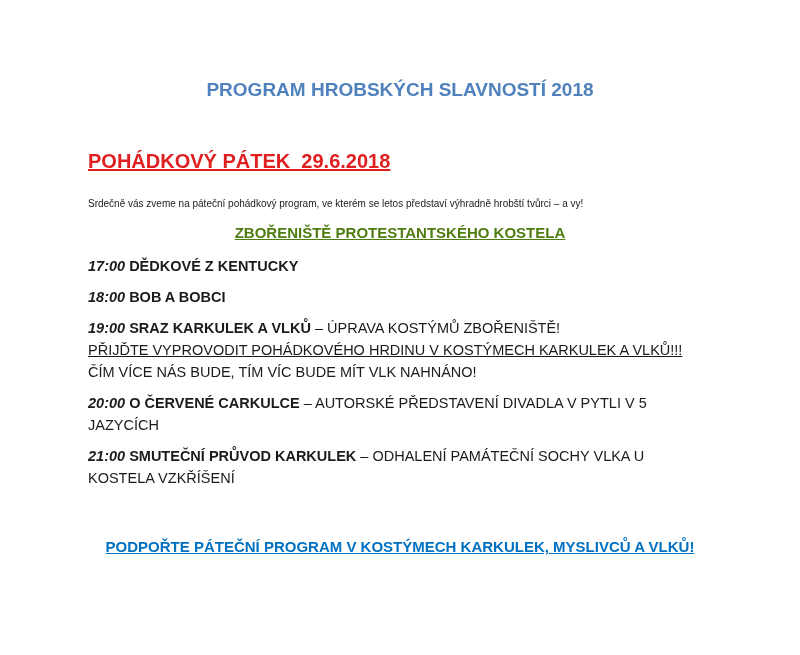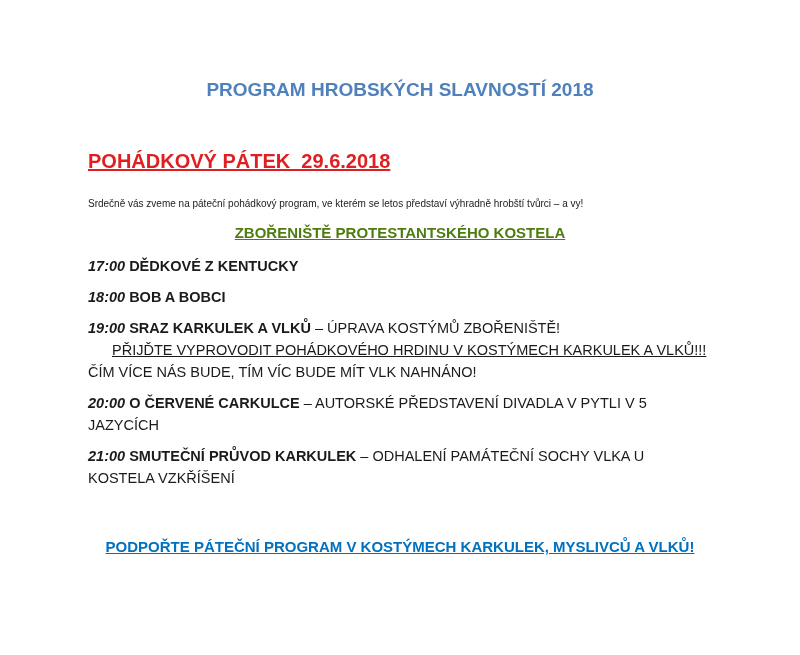--- a/index.html
+++ b/index.html
@@ -65,21 +65,20 @@
     font-style: italic;
   }
   .etitle {
     font-weight: bold;
   }
   .block-line {
     display: block;
   }
   .underlined {
     text-decoration: underline;
-    margin-left: 24px;
   }
   .footer-callout {
     margin-top: 48px;
     text-align: center;
     color: #0070C0;
     font-size: 15px;
     line-height: 20px;
     font-weight: bold;
     text-decoration: underline;
   }

